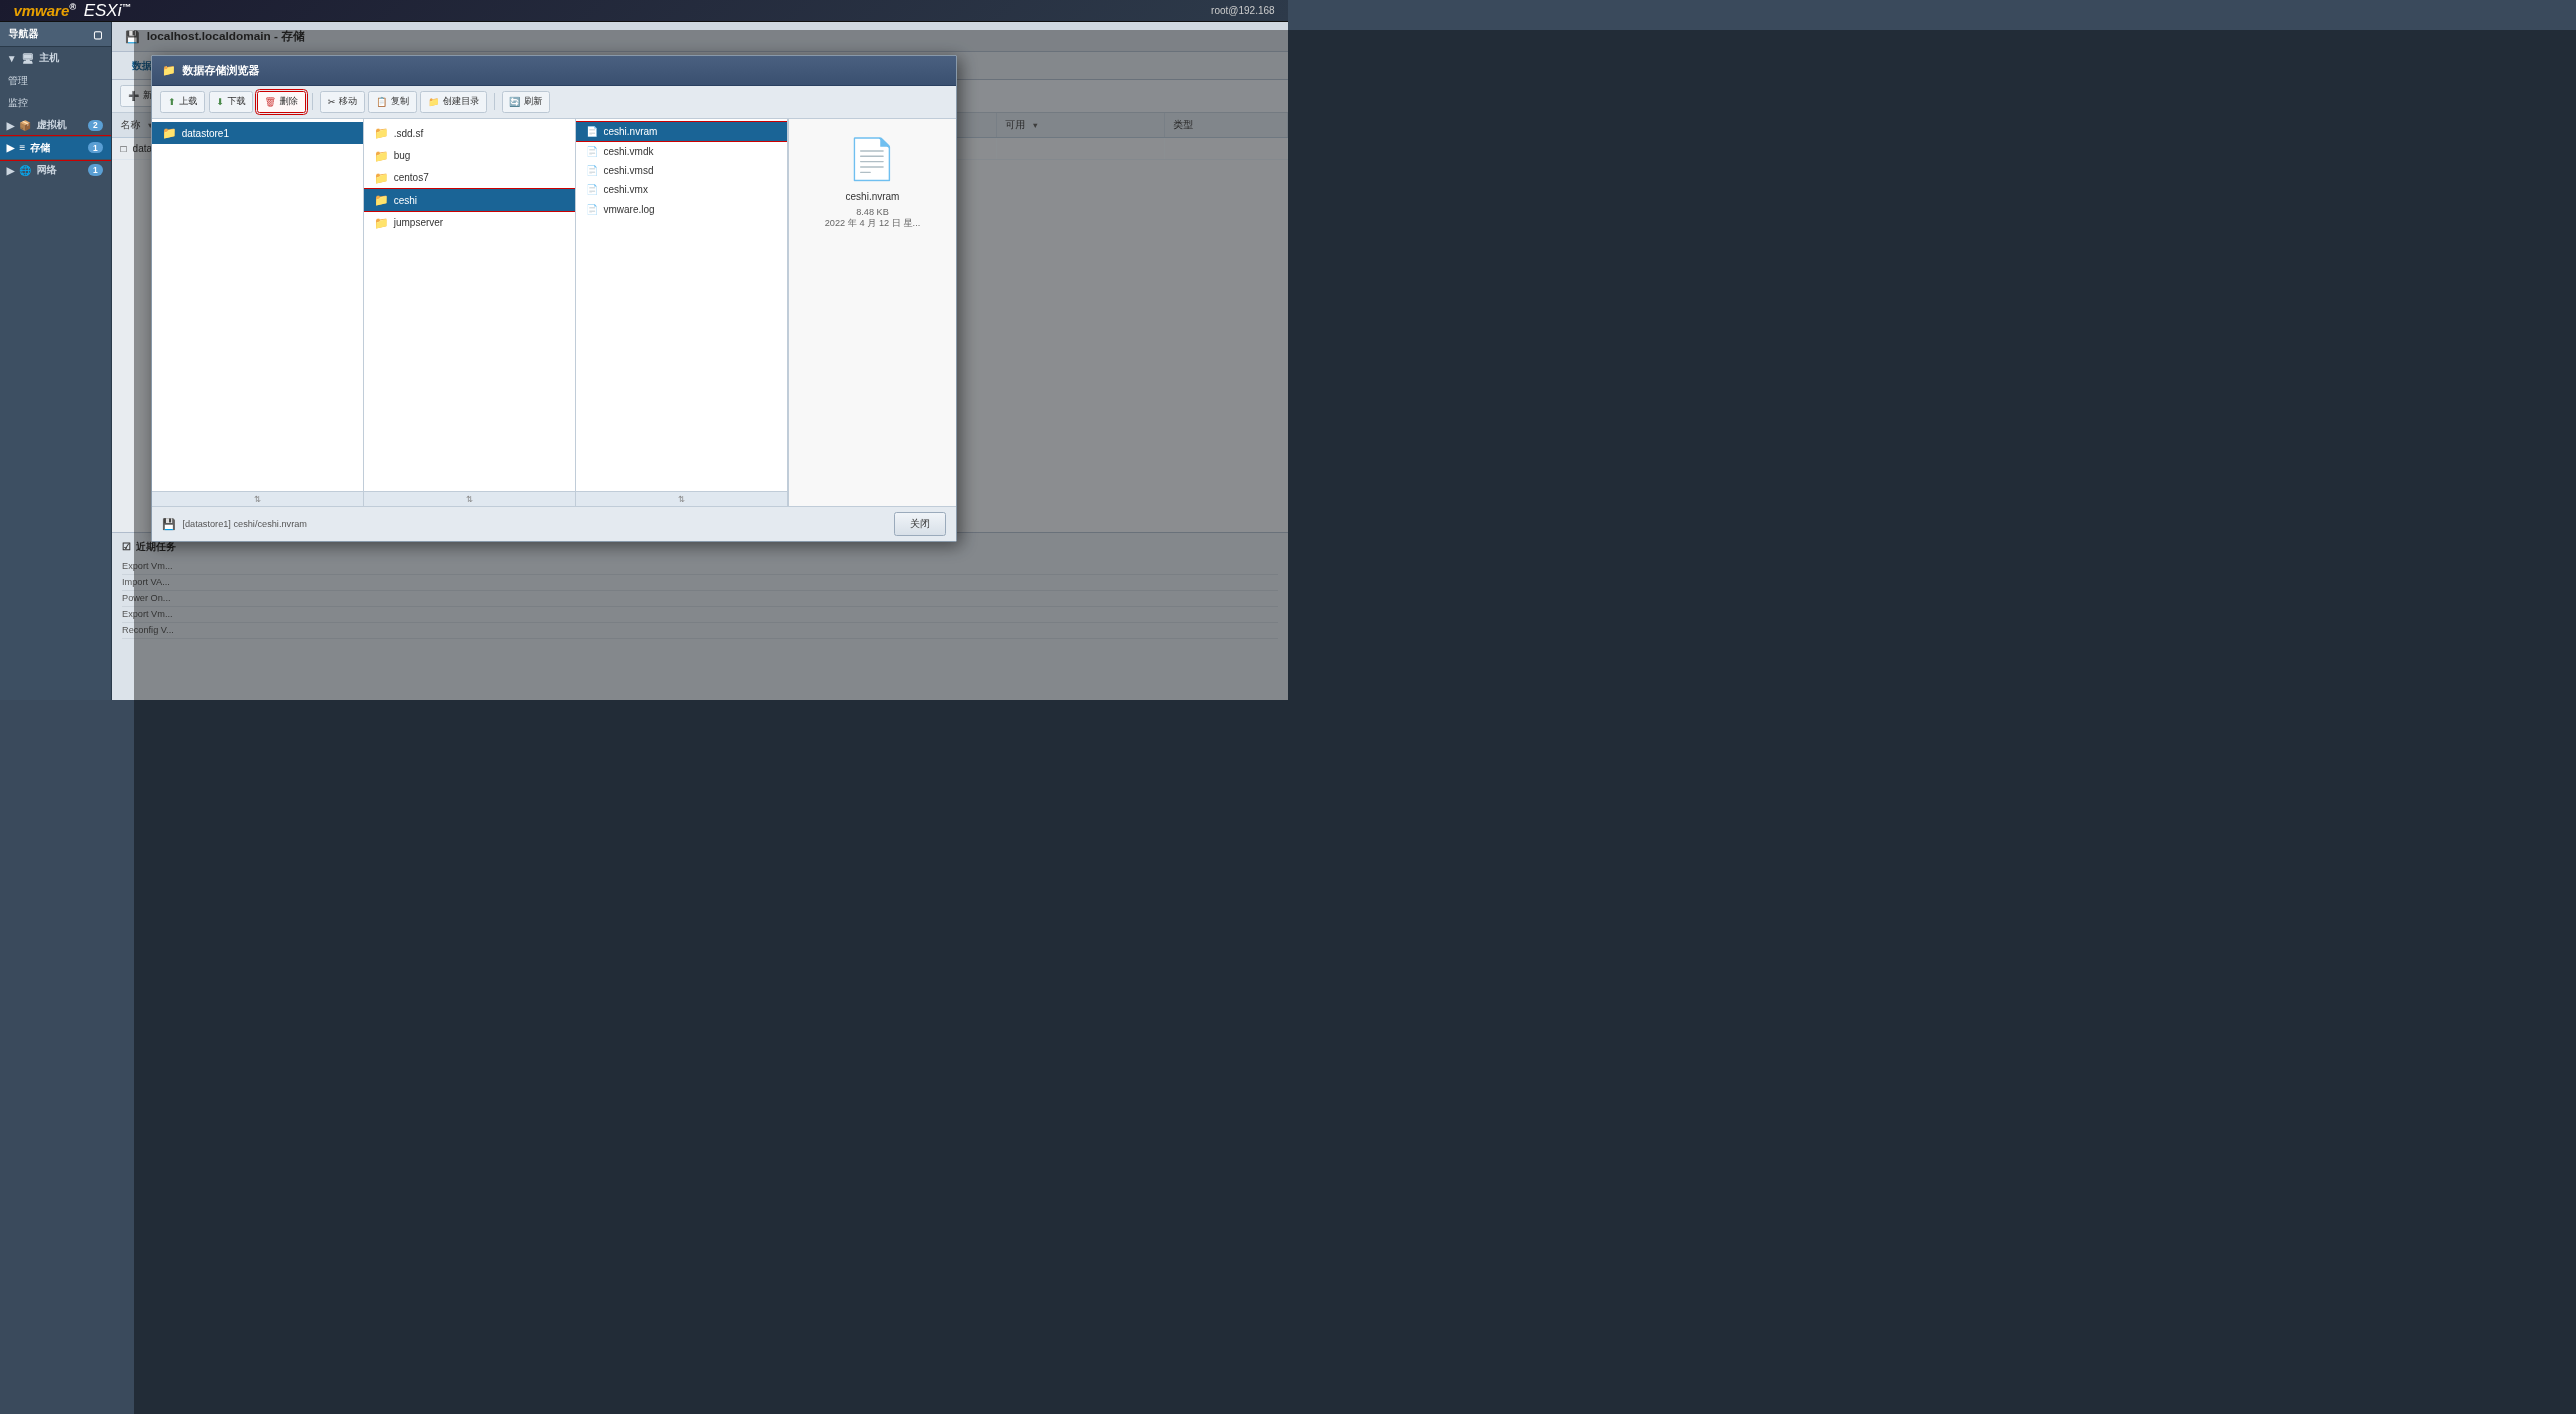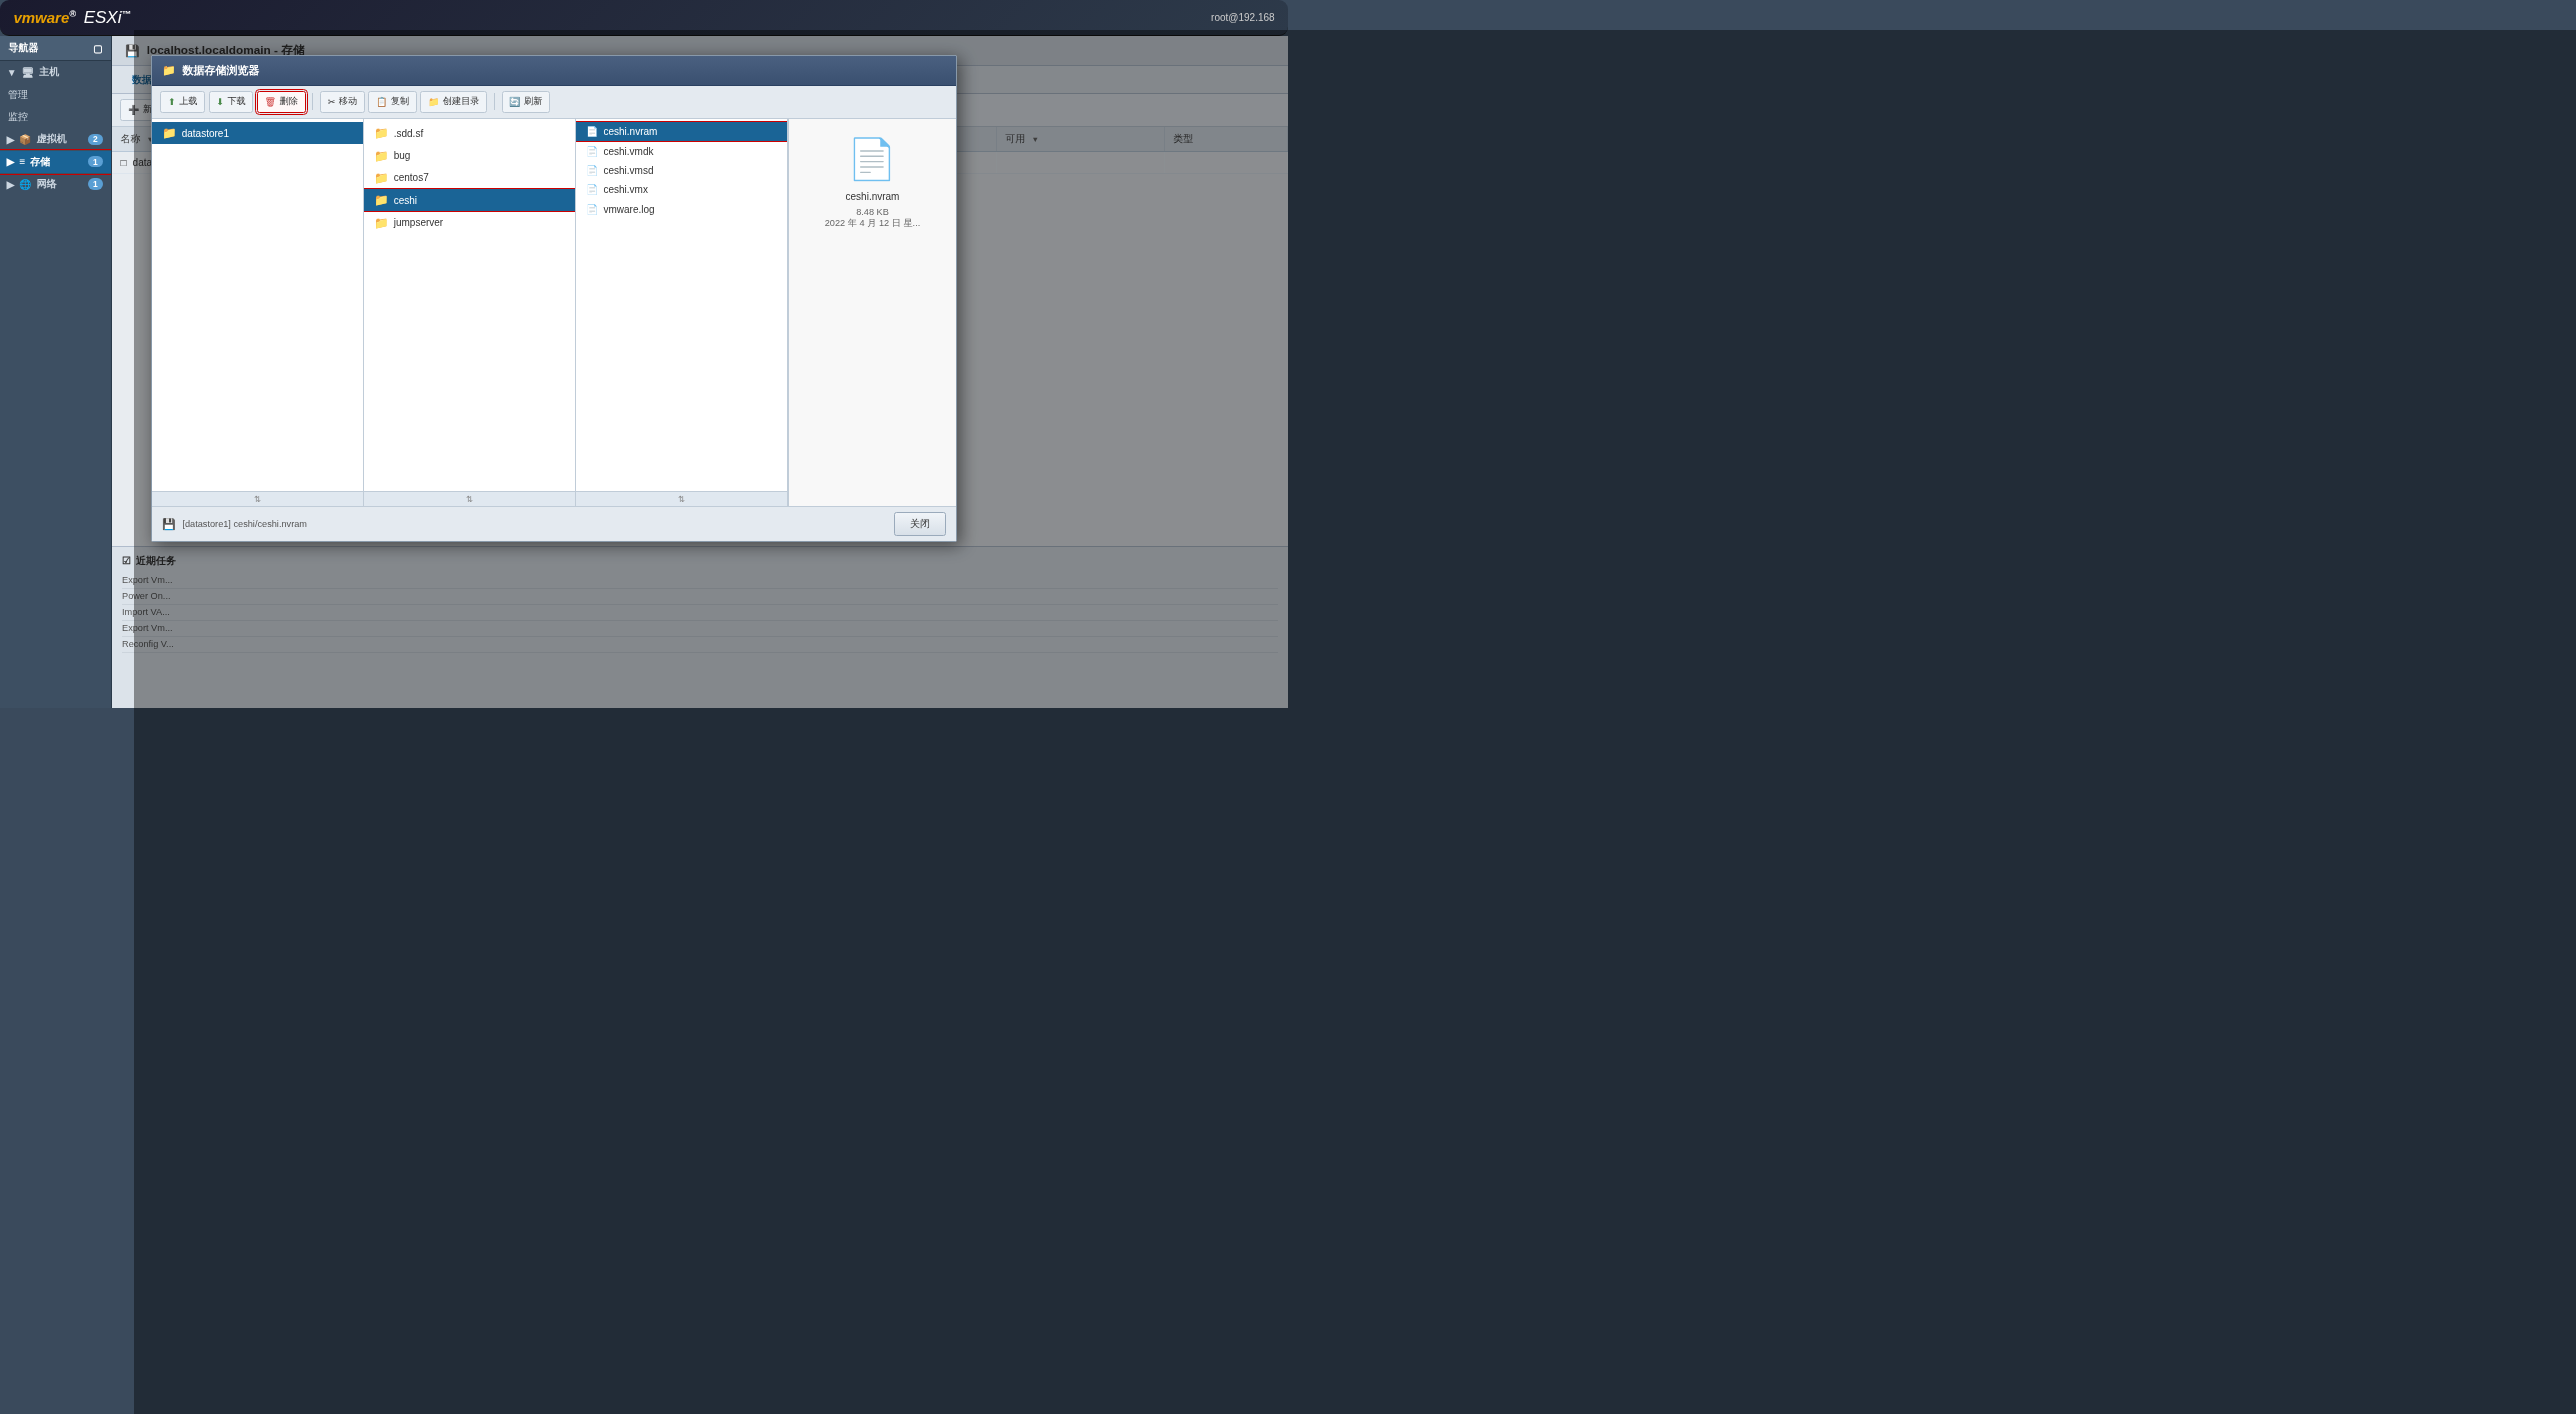--- a/index.html
+++ b/index.html
@@ -1,27 +1,26 @@
 <!DOCTYPE html>
 <html style="font-size:13.4px"><head>
   <meta charset="utf-8">
   <style>
     * { box-sizing: border-box; margin: 0; padding: 0; }
     body { font-family: Arial, "Microsoft YaHei", sans-serif; font-size: 11px; background: #3a4a5c; overflow: hidden; width: 1288px; height: 708px; transform-origin: top left; }
 
     
     .top-header {
       background: linear-gradient(135deg, #1a1a2e 0%, #2d3a4a 100%);
-      height: 36px;
+      height: 22px;
       display: flex;
       align-items: center;
       padding: 0 13.4px;
       justify-content: space-between;
       border-bottom: 0.8px solid #111;
-      border-radius: 9px;
     }
     .vmware-logo {
       display: flex;
       align-items: center;
       gap: 5px;
     }
     .vmware-text { color: #e8a000; font-size: 15px; font-weight: bold; font-style: italic; }
     .header-user { color: #ccc; font-size: 10px; }
 
     
@@ -454,22 +453,22 @@
         </tbody>
       </table>
     </div>
 
     <div class="bottom-section">
       <div class="bottom-header">
         <span>☑</span>
         <span>近期任务</span>
       </div>
       <div class="task-row">Export Vm...</div>
+      <div class="task-row">Import VA...</div>
       <div class="task-row">Power On...</div>
-      <div class="task-row">Import VA...</div>
       <div class="task-row">Export Vm...</div>
       <div class="task-row">Reconfig V...</div>
     </div>
 
   </div>
 </div>
 
 <div class="modal-overlay">
   <div class="browser-dialog">
 

